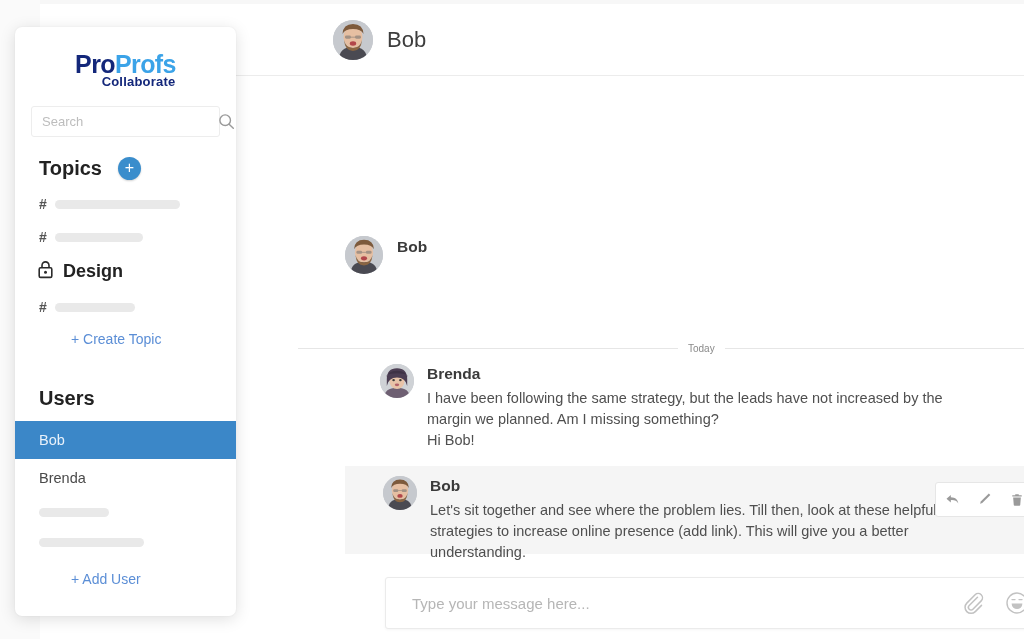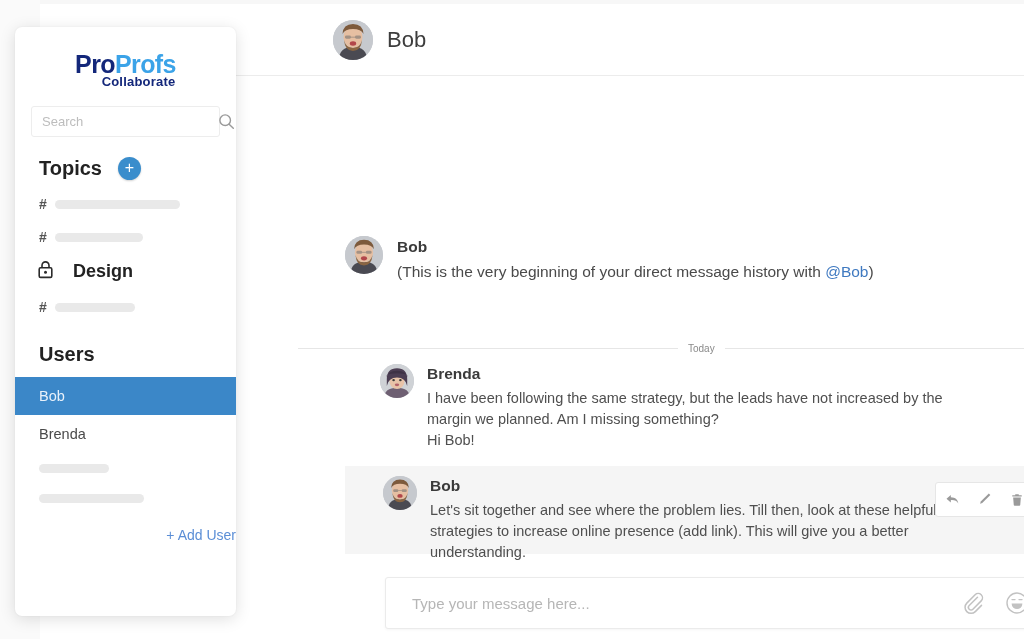--- a/index.html
+++ b/index.html
@@ -209,21 +209,21 @@
   }
   .topic-row .hash {
     font-size: 14px; color: #555; font-weight: bold; width: 16px;
   }
   .skel {
     height: 9px; border-radius: 5px; background: #e9e9e9;
   }
   .topic-row.spaced { margin-top: 9px; }
 
   .locked-row {
-    display: flex; align-items: center; gap: 19px;
+    display: flex; align-items: center; gap: 9px;
     margin: 11px 0 0 22px;
   }
   .locked-row .lbl { font-size: 18px; font-weight: bold; color: #222; }
   .lock-icon svg { stroke: #2b2b2b; fill: none; }
 
   .link-row {
     margin: 12px 0 0 56px;
     font-size: 14px; color: #5b8ed6; cursor: pointer;
   }
 
@@ -273,21 +273,20 @@
           <path d="M9.5 14 Q10 4 20 4 Q30 4 30.5 14 Q28 9 20 9 Q12 9 9.5 14 Z" fill="#7d5a3c"></path>
           <path d="M11 20 Q12 31 20 31 Q28 31 29 20 Q27 28 20 28 Q13 28 11 20 Z" fill="#8a6542"></path>
           <rect x="12" y="15.5" width="6" height="3.2" rx="1.4" fill="#6b6b6b" opacity="0.55"></rect>
           <rect x="22" y="15.5" width="6" height="3.2" rx="1.4" fill="#6b6b6b" opacity="0.55"></rect>
           <rect x="18" y="16.7" width="4" height="0.9" fill="#6b6b6b" opacity="0.55"></rect>
           <ellipse cx="20" cy="23.5" rx="3.2" ry="2.2" fill="#b2464a"></ellipse>
         </svg>
       </div>
       <div class="intro-body">
         <div class="msg-author">Bob</div>
-        <div class="intro-text"><span>(This is the very beginning of your direct message history with </span><span class="mention">@Bob</span><span>)</span></div>
       </div>
     </div>
 
     <div class="day-divider">
       <div class="line short"></div>
       <div class="lbl">Today</div>
       <div class="line"></div>
     </div>
 
     <div class="msg msg-brenda">
@@ -415,32 +414,33 @@
       <span class="lbl">Design</span>
     </div>
 
     <div style="margin-top:12px;">
       <div class="topic-row">
         <span class="hash">#</span>
         <span class="skel" style="width:80px;"></span>
       </div>
     </div>
 
-
-    <div class="sec-head" style="margin-top:24px;">
+    <div class="link-row">+ Create Topic</div>
+
+    <div class="sec-head" style="margin-top:40px;">
       <div class="sec-title">Users</div>
     </div>
 
     <div style="margin-top:11px;">
       <div class="user-row selected">Bob</div>
       <div class="user-row">Brenda</div>
       <div class="user-skel-row">
         <span class="skel" style="width:70px;"></span>
       </div>
       <div class="user-skel-row">
         <span class="skel" style="width:105px;"></span>
       </div>
     </div>
 
-    <div class="link-row" style="margin-top:14px;text-align:right;">+ Add User</div>
+    <div class="link-row" style="margin-top:14px;">+ Add User</div>
   </div>
 
 </div>
 
 </body></html>

